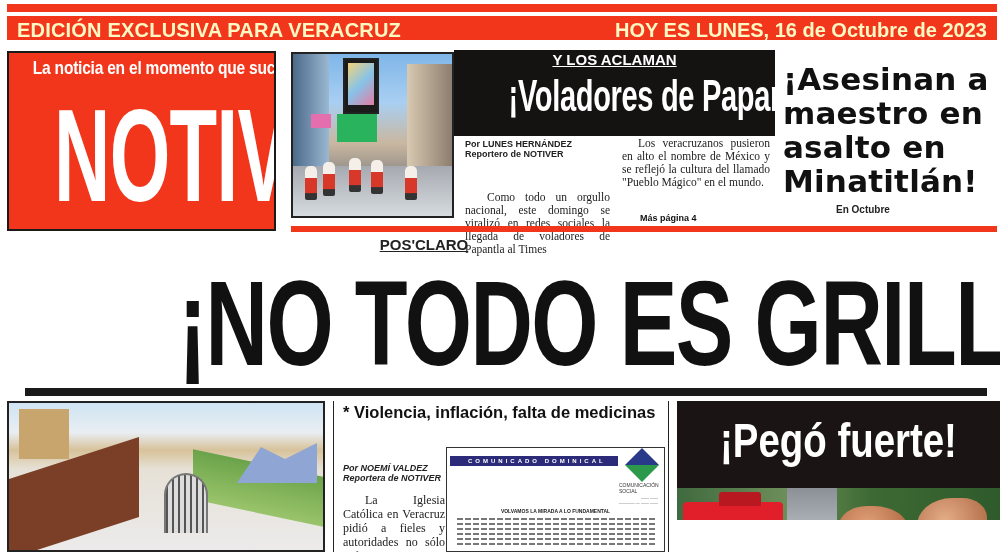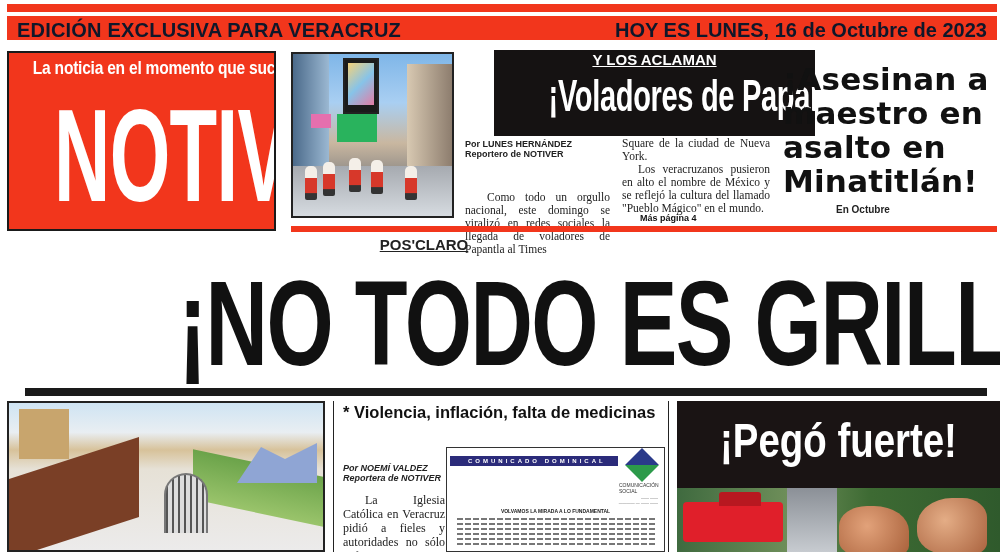--- a/index.html
+++ b/index.html
@@ -3,21 +3,21 @@
 <meta charset="utf-8">
 <style>
   * { margin:0; padding:0; box-sizing:border-box; }
   html, body { width:1000px; height:552px; overflow:hidden; background:#ffffff; }
   body { position:relative; font-family:"Liberation Sans", sans-serif; color:#111; }
 
   .abs { position:absolute; }
 
   
   #stripe-thin { left:7px; top:4px; width:990px; height:8px; background:#f2361c; }
-  #top-bar { left:7px; top:16px; width:990px; height:24px; background:#f2361c; color:#0f172a; }
+  #top-bar { left:7px; top:16px; width:990px; height:24px; background:#f2361c; color:#fef9c3; }
   #top-bar .left { position:absolute; left:10px; top:3px; font-weight:bold; font-size:20px; letter-spacing:0.2px; }
   #top-bar .right { position:absolute; right:10px; top:3px; font-weight:bold; font-size:20px;text-align:right; }
 
   
   #masthead { left:7px; top:51px; width:269px; height:180px; background:#f2361c; border:2px solid #1a1a1a; color:#fff; overflow:hidden; }
   #masthead .slogan { position:absolute; left:0; top:4px; width:100%; text-align:center; font-size:19px; font-weight:bold; transform:scaleX(0.82); transform-origin:center; white-space:nowrap; letter-spacing:-0.3px; }
   #masthead .logo { position:absolute; left:0; top:36px; width:100%; text-align:center; font-size:118px; line-height:118px; font-weight:bold; transform:scaleX(0.66) scaleY(1.12); transform-origin:center top; letter-spacing:-1px; white-space:nowrap; }
 
   
   #photo-ny { left:291px; top:52px; width:163px; height:166px; border:2px solid #222; overflow:hidden;
@@ -25,21 +25,21 @@
   #photo-ny .bldg-l { position:absolute; left:0; top:0; width:36px; height:120px; background:linear-gradient(90deg,#4b6a8a,#9bb8d2); }
   #photo-ny .bldg-r { position:absolute; right:0; top:10px; width:45px; height:120px; background:linear-gradient(90deg,#d8c9b2,#8d7d6e); }
   #photo-ny .billboard { position:absolute; left:50px; top:4px; width:36px; height:56px; background:#1b1b1b; border:2px solid #222; }
   #photo-ny .billboard i { position:absolute; left:3px; top:3px; width:26px; height:42px; background:linear-gradient(135deg,#f4d27a,#87c3e8,#e37ca5); }
   #photo-ny .green { position:absolute; left:44px; top:60px; width:40px; height:28px; background:#29b35d; }
   #photo-ny .pink { position:absolute; left:18px; top:60px; width:20px; height:14px; background:#e56fae; }
   #photo-ny .street { position:absolute; left:0; bottom:0; width:100%; height:50px; background:linear-gradient(180deg,#a6aab0,#d6dbe0); }
   #photo-ny .dancer { position:absolute; width:12px; height:34px; border-radius:5px 5px 2px 2px; background:linear-gradient(180deg,#f4efe8 0%,#f4efe8 35%,#d7382a 36%,#d7382a 80%,#333 81%); }
 
   
-  #voladores-box { left:454px; top:50px; width:321px; height:86px; background:#151212;margin-left:40px; }
+  #voladores-box { left:454px; top:50px; width:321px; height:86px; background:#151212; }
   #voladores-box .kicker { position:absolute; left:0; top:1px; width:100%; text-align:center; color:#fff; font-weight:bold; font-size:15px; text-decoration:underline; }
   #voladores-box .title { position:absolute; left:0; top:20px; width:100%; text-align:center; color:#fff; font-weight:bold; font-size:44px; line-height:52px; white-space:nowrap; transform:scaleX(0.66); transform-origin:center top; letter-spacing:-0.5px; }
 
   .byline { font-weight:bold; font-size:9px; line-height:10px; color:#222; }
   .serif { font-family:"Liberation Serif", serif; color:#222; }
 
   #ny-byline { left:465px; top:139px; }
   #ny-col1 { left:465px; top:166px; width:145px; font-size:11.5px; line-height:13px; text-align:justify;margin-top:25px; }
   #ny-col1 .indent { display:inline-block; width:22px; }
   #ny-col2 { left:622px; top:137px; width:148px; font-size:11.5px; line-height:13px; text-align:justify; }
@@ -79,21 +79,21 @@
   #communique { left:446px; top:447px; width:219px; height:105px; border:1.5px solid #333; background:#fff; overflow:hidden; }
   #communique .band { position:absolute; left:3px; top:8px; width:168px; height:10px; background:#2b2b7a; color:#fff; font-size:6px; letter-spacing:3px; line-height:10px; padding-left:18px; font-weight:bold; }
   #communique .diamond { position:absolute; left:183px; top:5px; width:24px; height:24px; transform:rotate(45deg); background:linear-gradient(135deg,#2a3a8a 0%,#2a3a8a 50%,#2c9a4a 50%); }
   #communique .org { position:absolute; left:172px; top:34px; font-size:5px; color:#333; }
   #communique .date { position:absolute; right:6px; top:47px; font-size:4px; color:#444; text-align:right; line-height:5px; }
   #communique .subj { position:absolute; left:0; top:60px; width:100%; text-align:center; font-size:5px; font-weight:bold; color:#222; }
   #communique .lines { position:absolute; left:10px; top:70px; width:200px; }
   #communique .lines i { display:block; height:2px; margin-bottom:3px; background:repeating-linear-gradient(90deg,#777 0 6px,transparent 6px 8px,#777 8px 14px,transparent 14px 16px); }
 
   
-  #pego-box { left:677px; top:401px; width:323px; height:151px; background:#1a1414; overflow:hidden;padding-left:44px; }
+  #pego-box { left:677px; top:401px; width:323px; height:119px; background:#1a1414; overflow:hidden;padding-left:44px; }
   #pego-box .title { position:absolute; left:0; top:12px; width:100%; text-align:center; color:#fff; font-weight:bold; font-size:48px; line-height:56px; transform:scaleX(0.8); transform-origin:center top; white-space:nowrap; }
   #pego-photo { position:absolute; left:0; top:87px; width:323px; height:64px;
     background:linear-gradient(90deg,#3f6a3f 0%,#6f8f5a 35%,#3d6a33 60%,#2f5a2c 100%); }
   #pego-photo .truck { position:absolute; left:6px; top:14px; width:100px; height:40px; background:#e01f2a; border-radius:4px; }
   #pego-photo .truck:before { content:""; position:absolute; left:36px; top:-10px; width:42px; height:14px; background:#b81820; border-radius:3px 3px 0 0; }
   #pego-photo .rock1 { position:absolute; left:162px; top:18px; width:70px; height:50px; background:radial-gradient(circle at 40% 40%,#e2a27a,#a8603a); border-radius:40% 50% 20% 30%; }
   #pego-photo .rock2 { position:absolute; left:240px; top:10px; width:70px; height:56px; background:radial-gradient(circle at 40% 40%,#e4ad86,#a9623e); border-radius:50% 35% 20% 40%; }
   #pego-photo .road { position:absolute; left:110px; top:0; width:50px; height:64px; background:linear-gradient(180deg,#8b9097,#c7cbd0); }
 </style>
 </head>
@@ -132,21 +132,20 @@
 </div>
 
 <div class="abs byline" id="ny-byline">
   <div>Por LUNES HERNÁNDEZ</div>
   <div>Reportero de NOTIVER</div>
 </div>
 <div class="abs serif" id="ny-col1">
   <span class="indent"></span><span>Como todo un orgullo nacional, este domingo se viralizó en redes sociales la llegada de voladores de Papantla al Times</span>
 </div>
 <div class="abs serif" id="ny-col2">
-  <div>Square de la ciudad de Nueva York.</div>
   <div><span class="indent"></span><span>Los veracruzanos pusieron en alto el nombre de México y se reflejó la cultura del llamado "Pueblo Mágico" en el mundo.</span></div>
 </div>
 <div class="abs" id="ny-more">Más página 4</div>
 
 <div class="abs" id="asesinan">¡Asesinan a maestro en asalto en Minatitlán!</div>
 <div class="abs" id="asesinan-sec">En Octubre</div>
 
 <div class="abs" id="red-rule"></div>
 
 <div class="abs" id="poscla">POS'CLARO</div>

